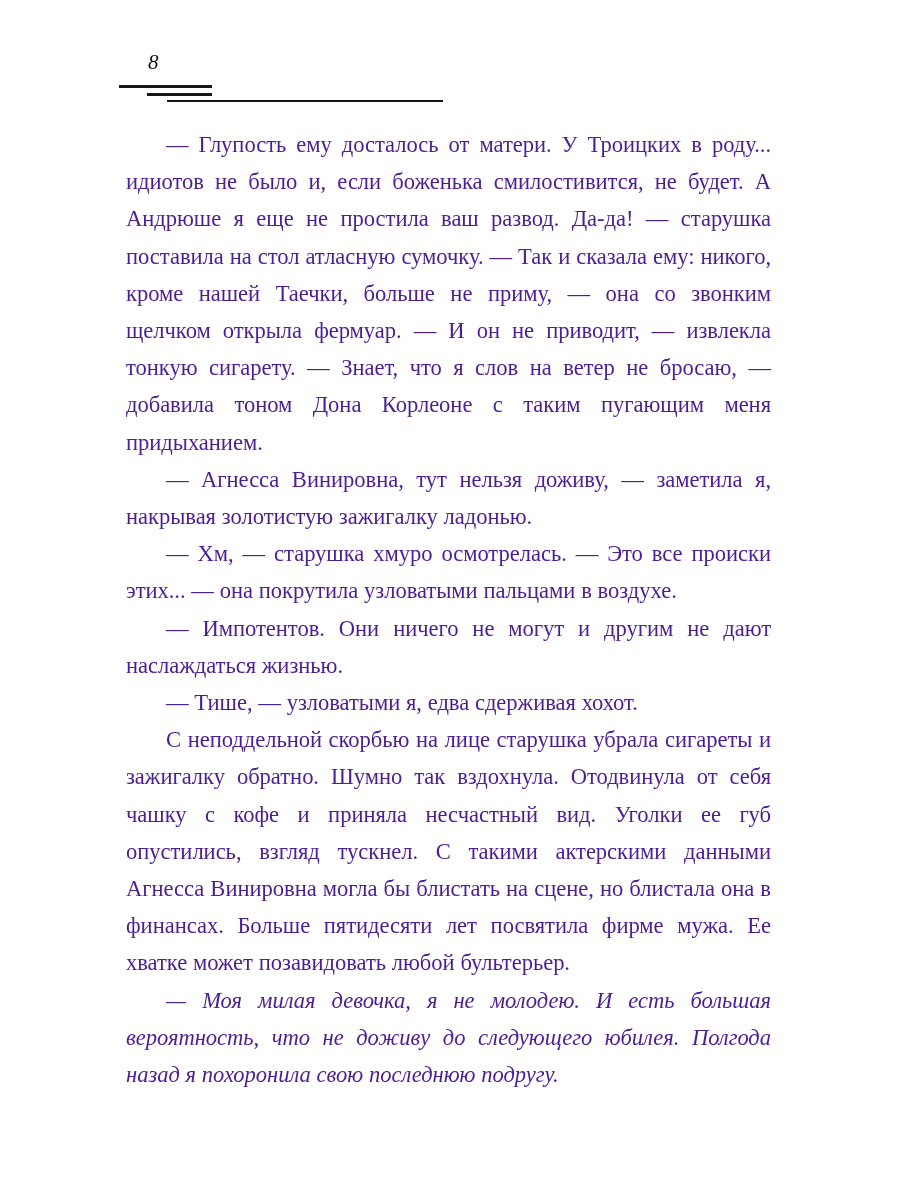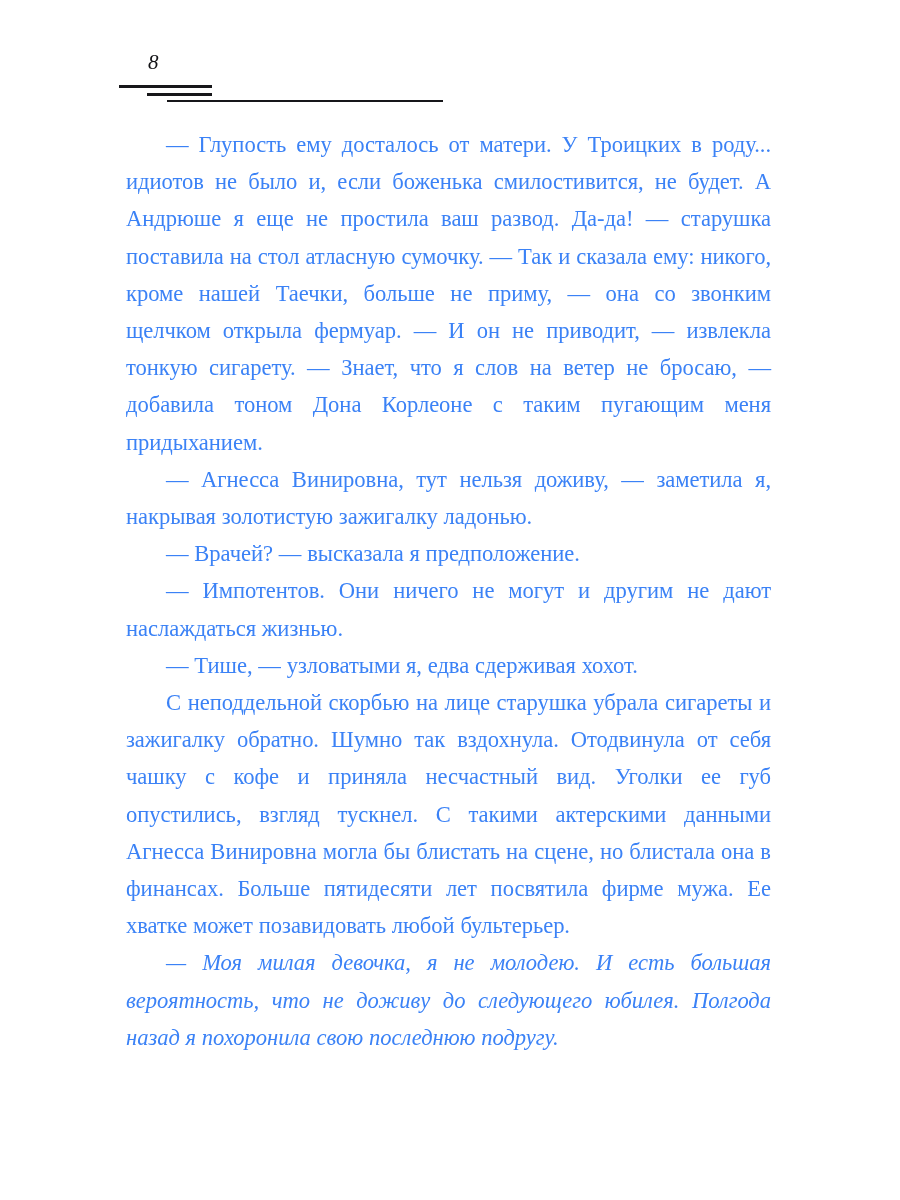--- a/index.html
+++ b/index.html
@@ -60,21 +60,21 @@
   .textblock p {
     margin: 0;
     text-align: justify;
     text-justify: inter-word;
     text-indent: 40px;
     font-size: 22.6px;
     line-height: 37.2px;
     letter-spacing: -0.05px;
     word-spacing: 0.2px;
     hyphens: manual;
-    color: #3b82f6;
+    color: #4c1d95;
   }
 
   
   .textblock p:last-child { margin-bottom: 0; font-style: italic; }
 </style>
 </head>
 <body>
 
 <div class="page">
 
@@ -82,20 +82,20 @@
 
   <div class="ornament">
     <div class="orn-rule r1"></div>
     <div class="orn-rule r2"></div>
     <div class="orn-rule r3"></div>
   </div>
 
   <div class="textblock">
     <p>— Глупость ему досталось от матери. У Троицких в роду... идиотов не было и, если боженька смилостивится, не будет. А Андрюше я еще не простила ваш развод. Да-да! — старушка поставила на стол атласную сумочку. — Так и сказала ему: никого, кроме нашей Таечки, больше не приму, — она со звонким щелчком открыла фермуар. — И он не приводит, — извлекла тонкую сигарету. — Знает, что я слов на ветер не бросаю, — добавила тоном Дона Корлеоне с таким пугающим меня придыханием.</p>
     <p>— Агнесса Винировна, тут нельзя доживу, — заметила я, накрывая золотистую зажигалку ладонью.</p>
-    <p>— Врачей? — высказала я предположение.</p>
+    <p>— Хм, — старушка хмуро осмотрелась.  — Это все происки этих... — она покрутила узловатыми пальцами в воздухе.</p>
     <p>— Импотентов. Они ничего не могут и другим не дают наслаждаться жизнью.</p>
     <p>— Тише, — узловатыми я, едва сдерживая хохот.</p>
     <p>С неподдельной скорбью на лице старушка убрала сигареты и зажигалку обратно. Шумно так вздохнула. Отодвинула от себя чашку с кофе и приняла несчастный вид. Уголки ее губ опустились, взгляд тускнел. С такими актерскими данными Агнесса Винировна могла бы блистать на сцене, но блистала она в финансах. Больше пятидесяти лет посвятила фирме мужа. Ее хватке может позавидовать любой бультерьер.</p>
     <p>— Моя милая девочка, я не молодею. И есть большая вероятность, что не доживу до следующего юбилея. Полгода назад я похоронила свою последнюю подругу.</p>
   </div>
 
 </div>
 
 </body></html>

